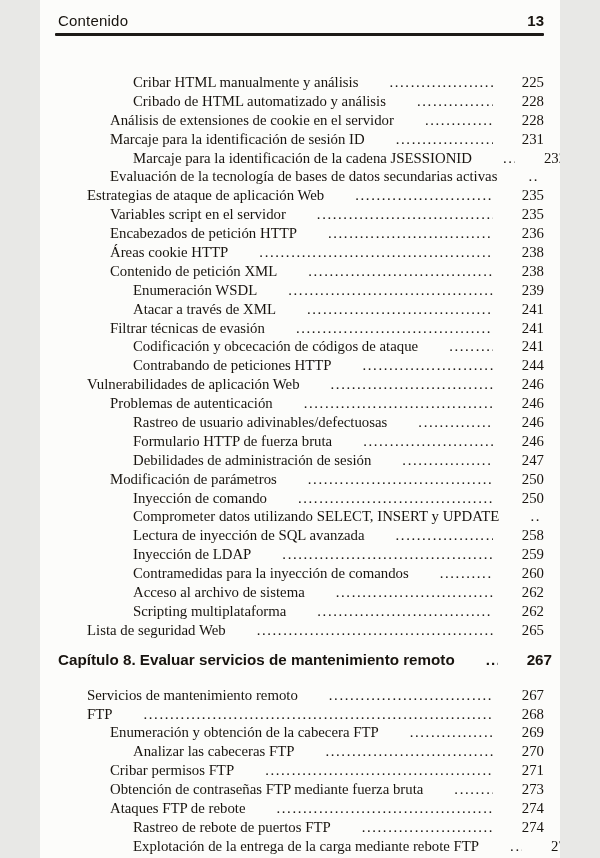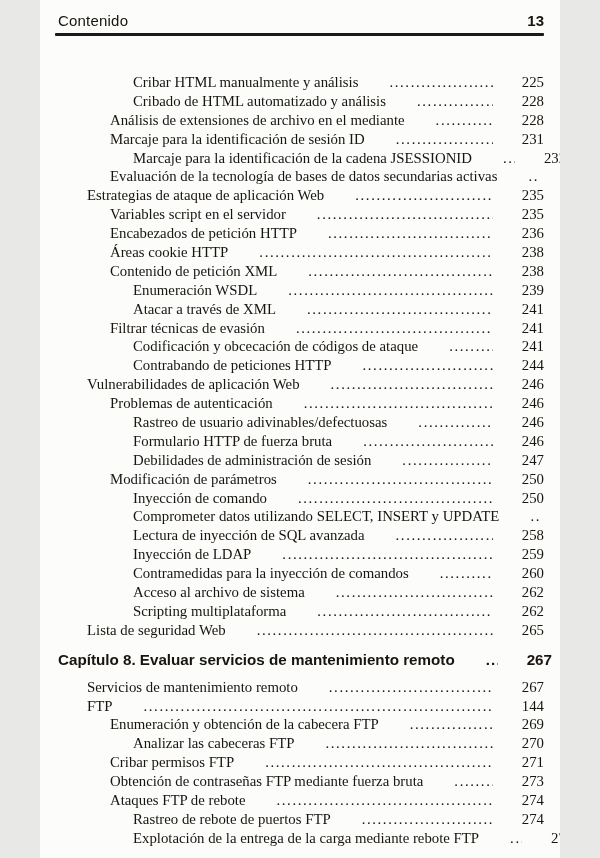--- a/index.html
+++ b/index.html
@@ -48,21 +48,21 @@
     content:"........................................................................................................................";
   }
   .l1 { padding-left:32px; }
   .l2 { padding-left:55px; }
   .l3 { padding-left:78px; }
   .chapter {
     font-family:"Liberation Sans", sans-serif;
     font-weight:bold;
     font-size:15.2px;
     margin-top:11px;
-    margin-bottom:8px;
+    margin-bottom:16px;
     padding-left:3px;
   }
   .chapter .dots { letter-spacing:1.2px; }
 </style>
 </head>
 <body>
 
 <div class="page">
 
   <div class="running-head">
@@ -77,21 +77,21 @@
     <span class="t">Cribar HTML manualmente y análisis</span>
     <span class="dots"></span>
     <span class="pg">225</span>
   </div>
       <div class="row l3">
     <span class="t">Cribado de HTML automatizado y análisis</span>
     <span class="dots"></span>
     <span class="pg">228</span>
   </div>
       <div class="row l2">
-    <span class="t">Análisis de extensiones de archivo en el mediante</span>
+    <span class="t">Análisis de extensiones de cookie en el servidor</span>
     <span class="dots"></span>
     <span class="pg">228</span>
   </div>
       <div class="row l2">
     <span class="t">Marcaje para la identificación de sesión ID</span>
     <span class="dots"></span>
     <span class="pg">231</span>
   </div>
       <div class="row l3">
     <span class="t">Marcaje para la identificación de la cadena JSESSIONID</span>
@@ -229,21 +229,21 @@
     <span class="pg">267</span>
   </div>
       <div class="row l1">
     <span class="t">Servicios de mantenimiento remoto</span>
     <span class="dots"></span>
     <span class="pg">267</span>
   </div>
       <div class="row l1">
     <span class="t">FTP</span>
     <span class="dots"></span>
-    <span class="pg">144</span>
+    <span class="pg">268</span>
   </div>
       <div class="row l2">
     <span class="t">Enumeración y obtención de la cabecera FTP</span>
     <span class="dots"></span>
     <span class="pg">269</span>
   </div>
       <div class="row l3">
     <span class="t">Analizar las cabeceras FTP</span>
     <span class="dots"></span>
     <span class="pg">270</span>

